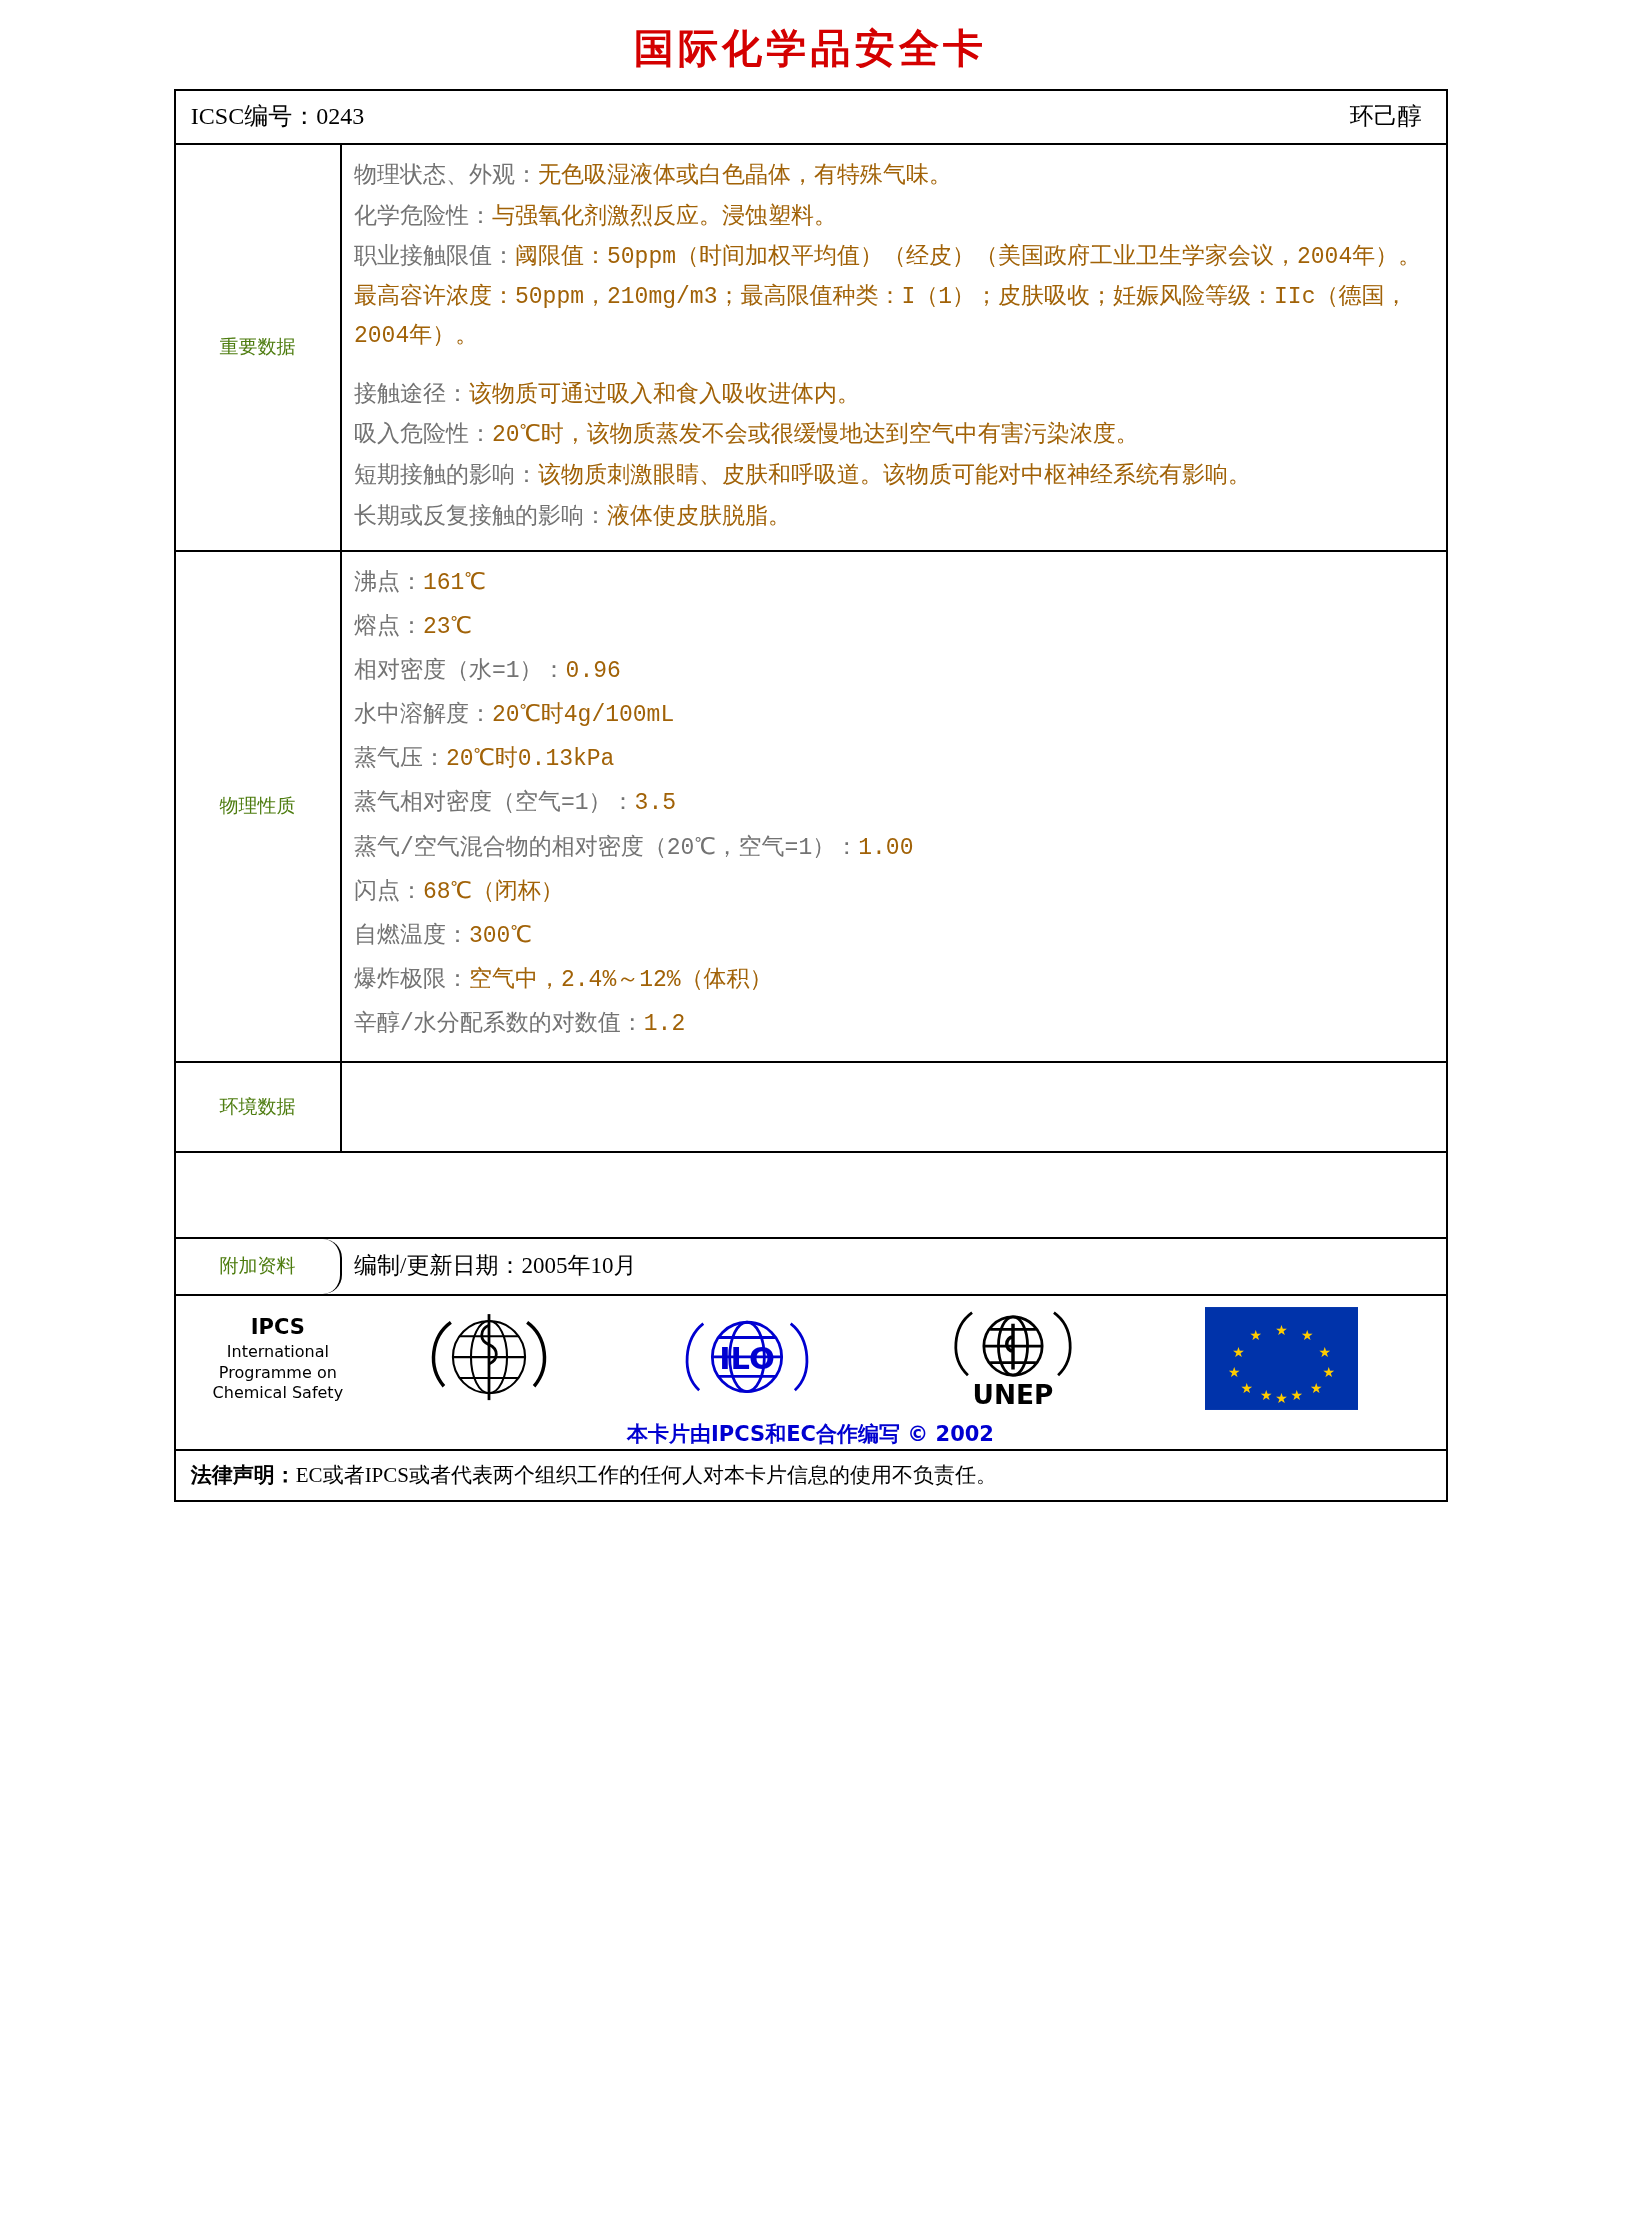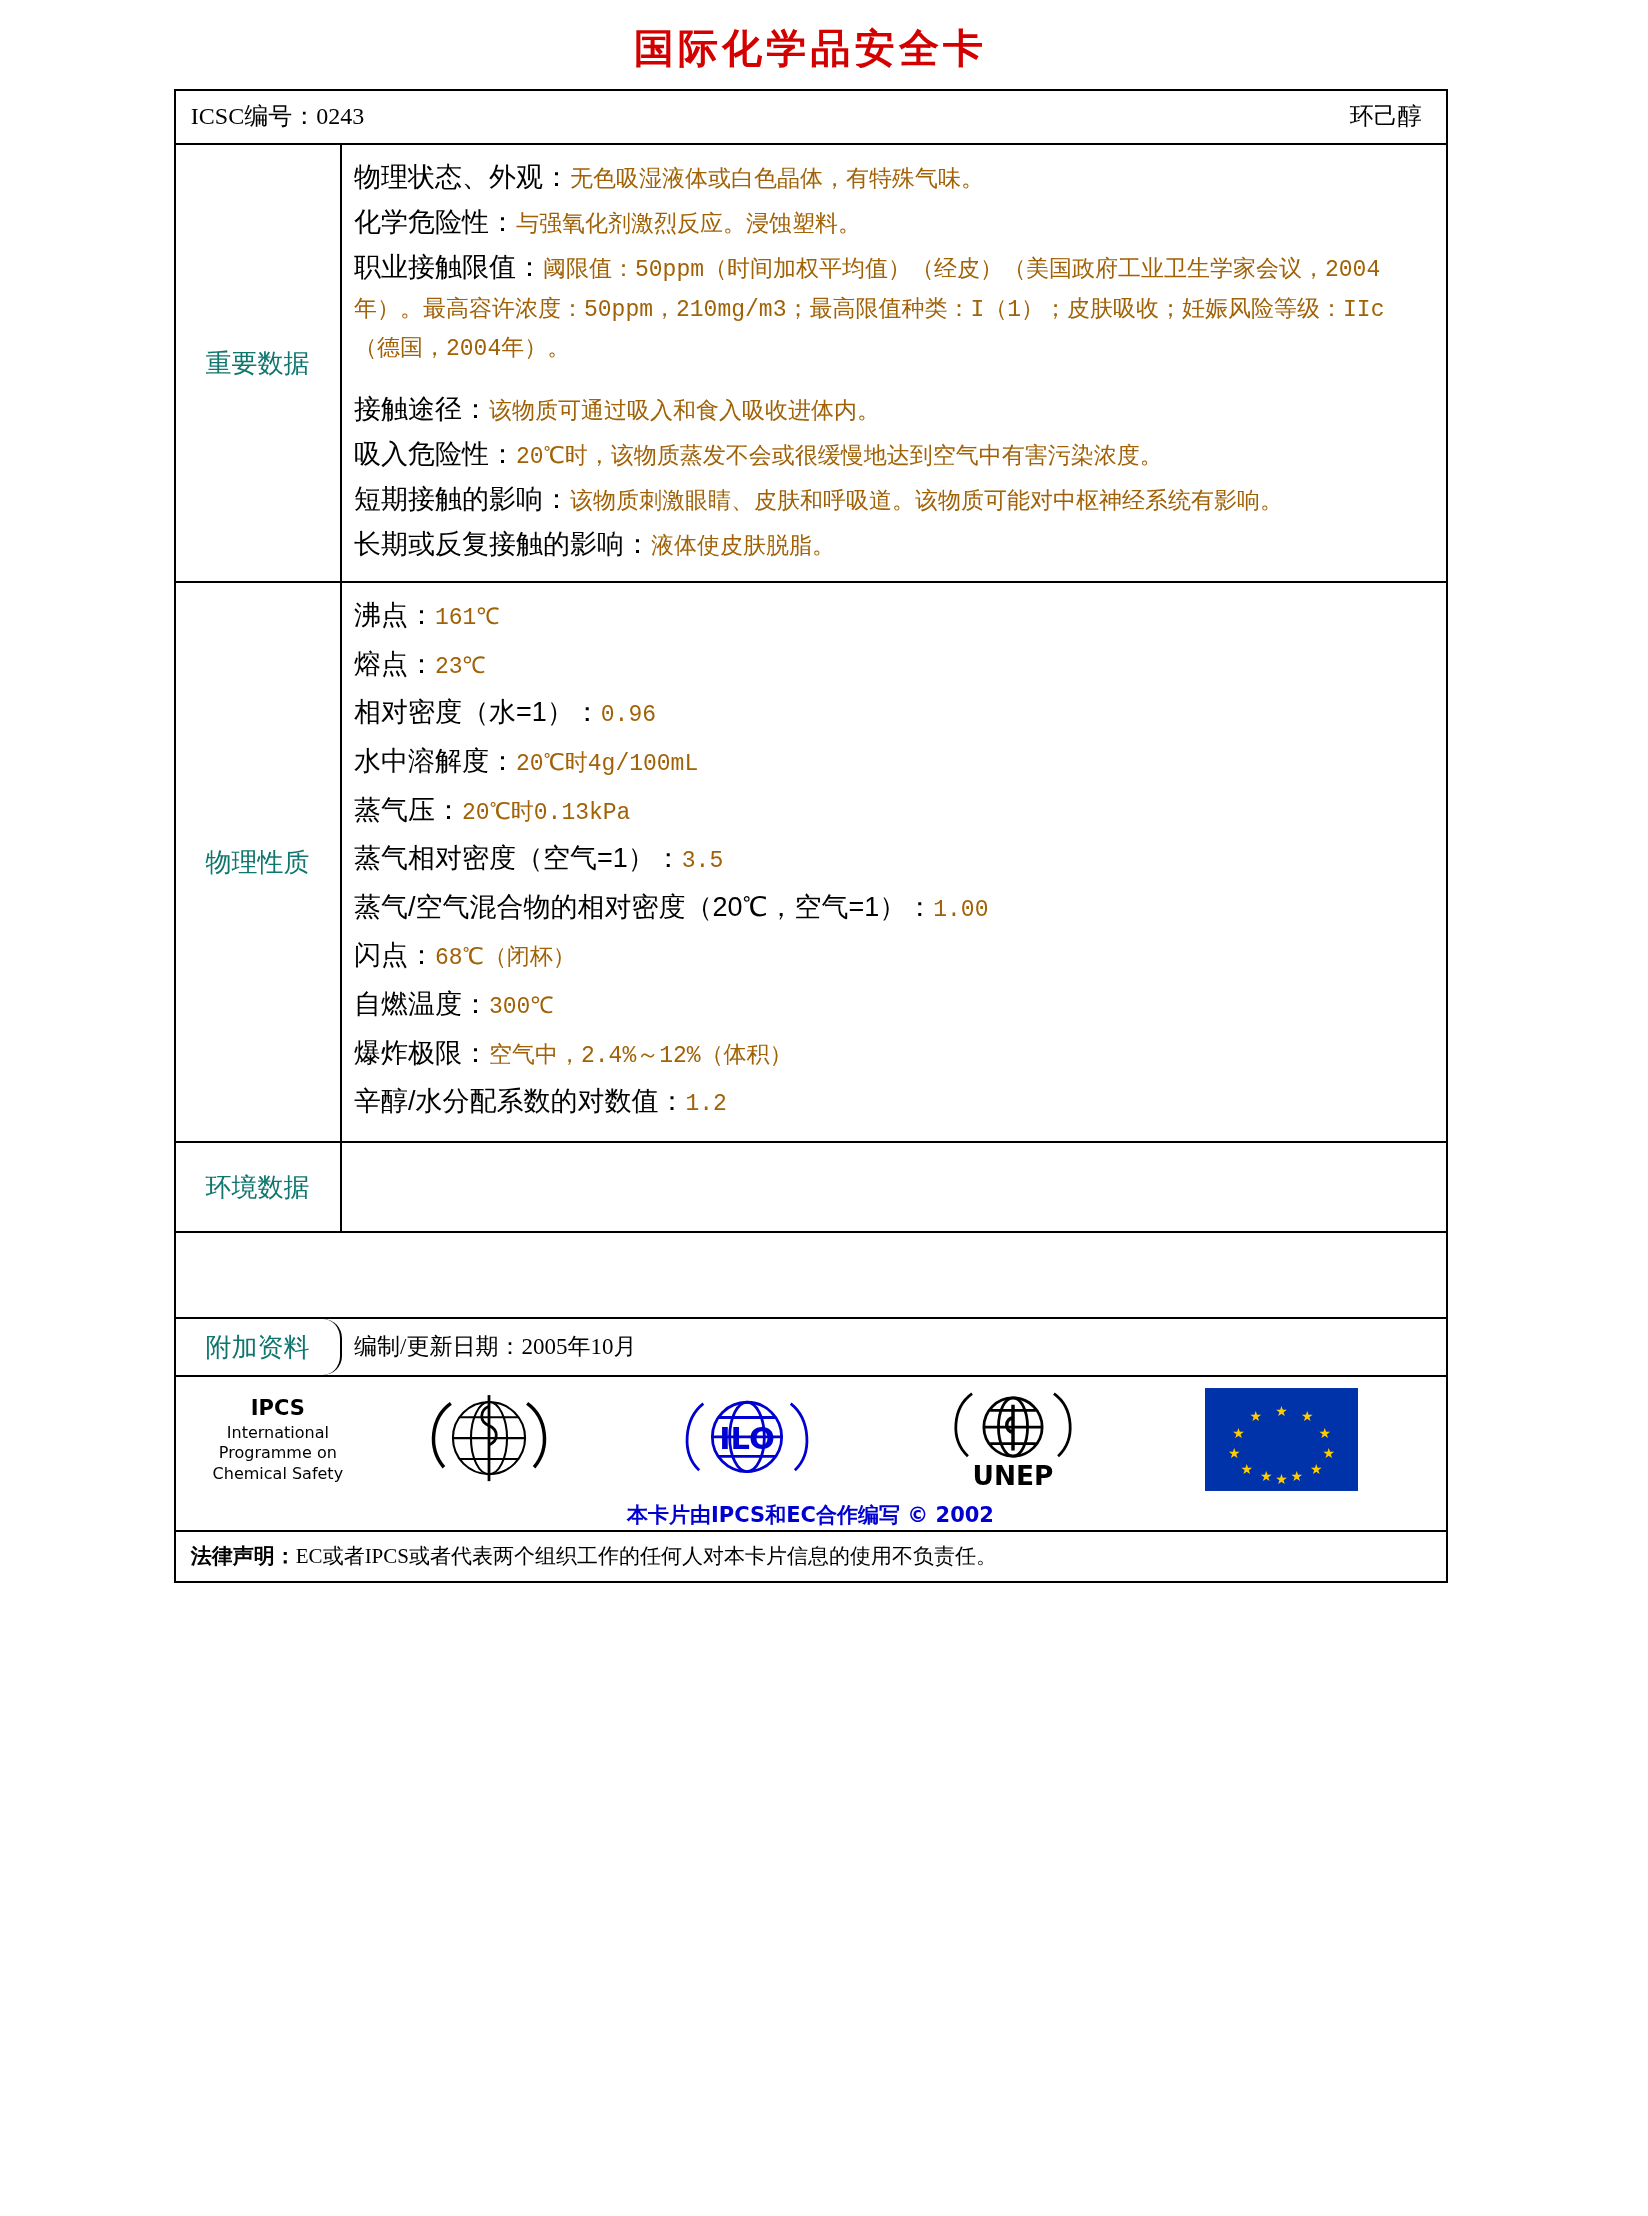--- a/index.html
+++ b/index.html
@@ -50,41 +50,41 @@
     white-space: nowrap;
   }
   .hdr-right {
     white-space: nowrap;
     padding-right: 8.4px;
   }
   .label-cell {
     width: 166px;
     min-width: 166px;
     border-right: 2.1px solid #000;
-    color: #0f766e;
-    font-family: "DejaVu Sans", sans-serif;
-    font-size: 26px;
+    color: #4d7c0f;
+    font-family: "DejaVu Sans", sans-serif;
+    font-size: 19px;
     display: flex;
     align-items: center;
     justify-content: center;
     text-align: center;
     box-sizing: border-box;
     padding: 7px 2.8px;
   }
   .content-cell {
     flex: 1;
     padding: 11px 16.7px 12.5px 12.5px;
     box-sizing: border-box;
     font-size: 23px;
     line-height: 1.62;
   }
   .lbl {
-    color: #000000;
-    font-family: Liberation Sans, sans-serif;
-    font-size: 27px;
+    color: #737373;
+    font-family: Liberation Mono, monospace;
+    font-size: 23px;
   }
   .val {
     color: #a16207;
     font-family: Liberation Mono, monospace;
   }
   .para {
     margin: 0 0 1.4px 0;
   }
   .spacer {
     height: 18px;

